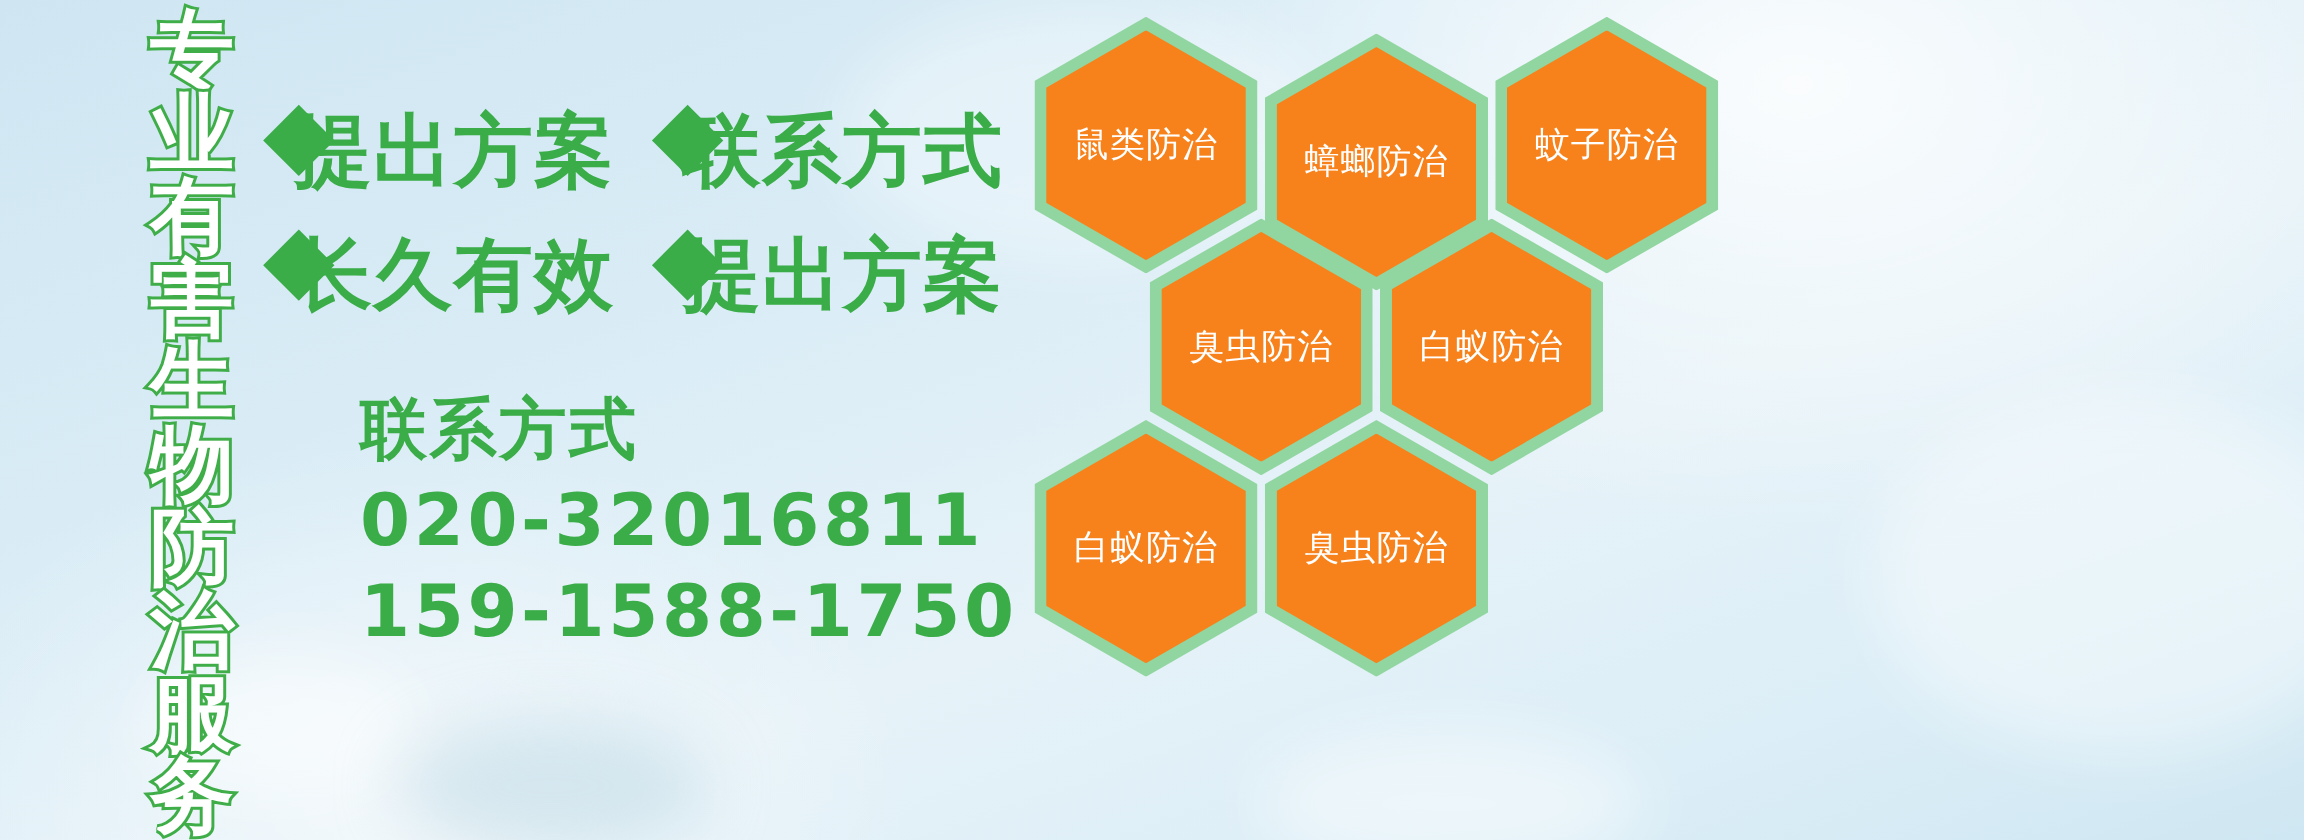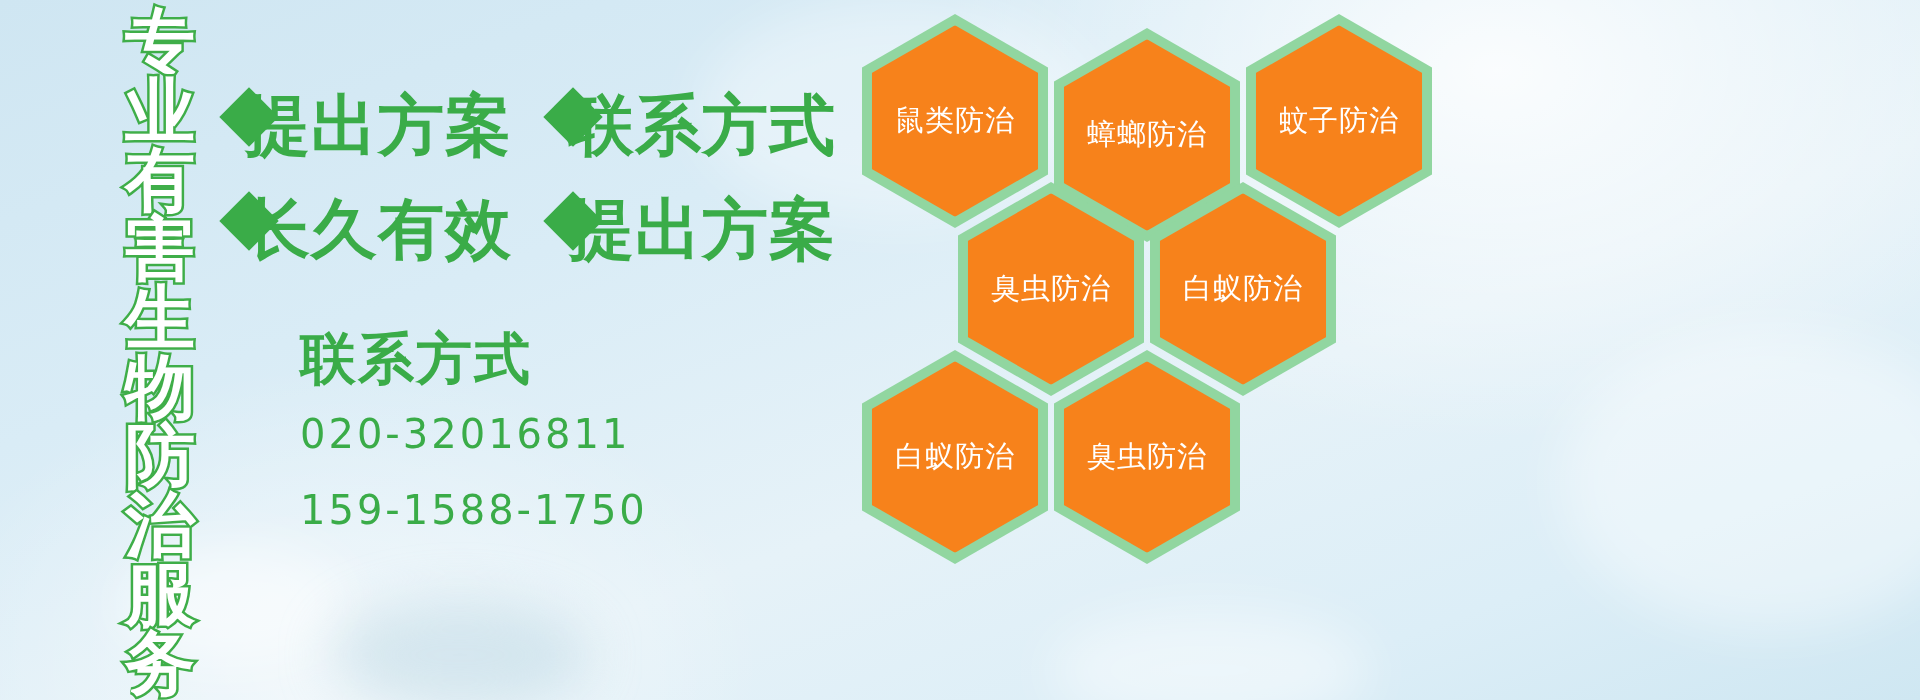--- a/index.html
+++ b/index.html
@@ -114,23 +114,23 @@
   }
   #contact-title {
     font-size: 56px;
     font-weight: bold;
     line-height: 74px;
     color: #3aac48;
     letter-spacing: 2px;
     font-family: "DejaVu Sans", "Liberation Sans", sans-serif;
   }
   .phone {
-    font-size: 40px;
+    font-size: 60px;
     line-height: 76px;
-    font-weight: normal;
+    font-weight: bold;
     color: #3aac48;
     letter-spacing: 3px;
     font-family: "DejaVu Sans", "Liberation Sans", sans-serif;
   }
 
   
   #honeycomb {
     position: absolute;
     left: 862px;
     top: 0px;

